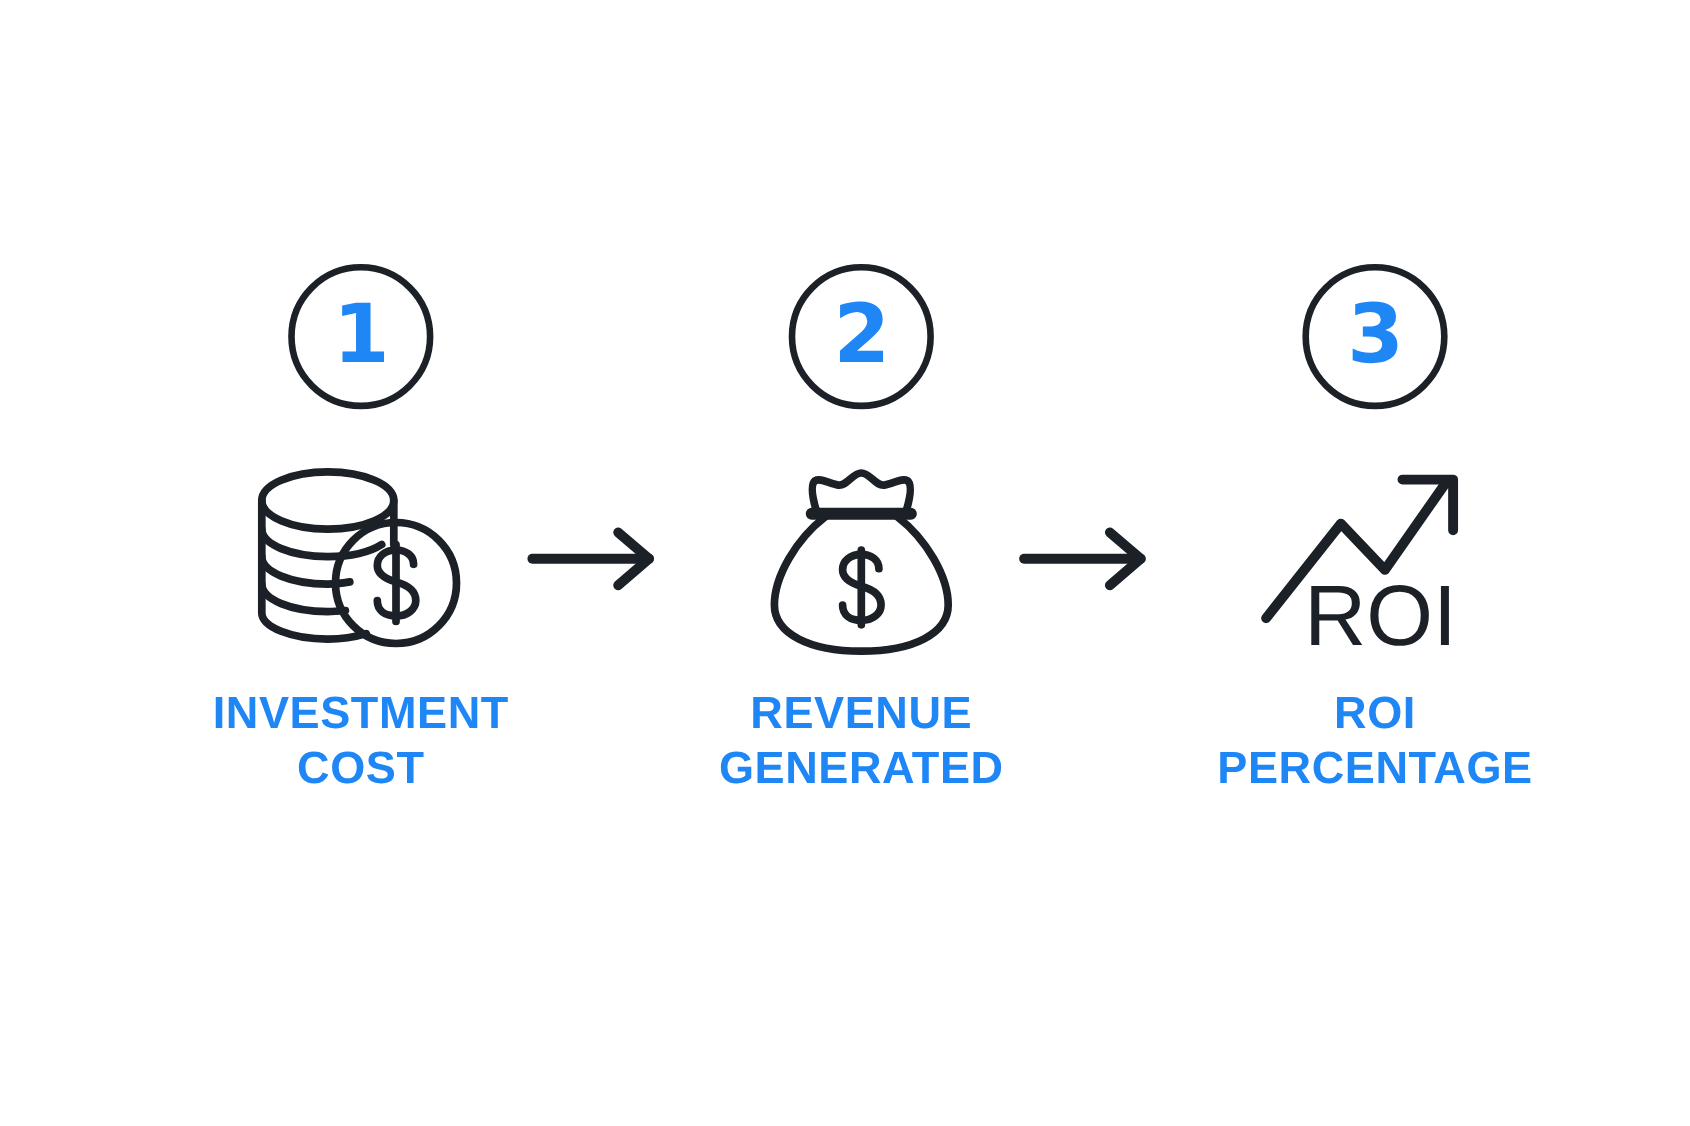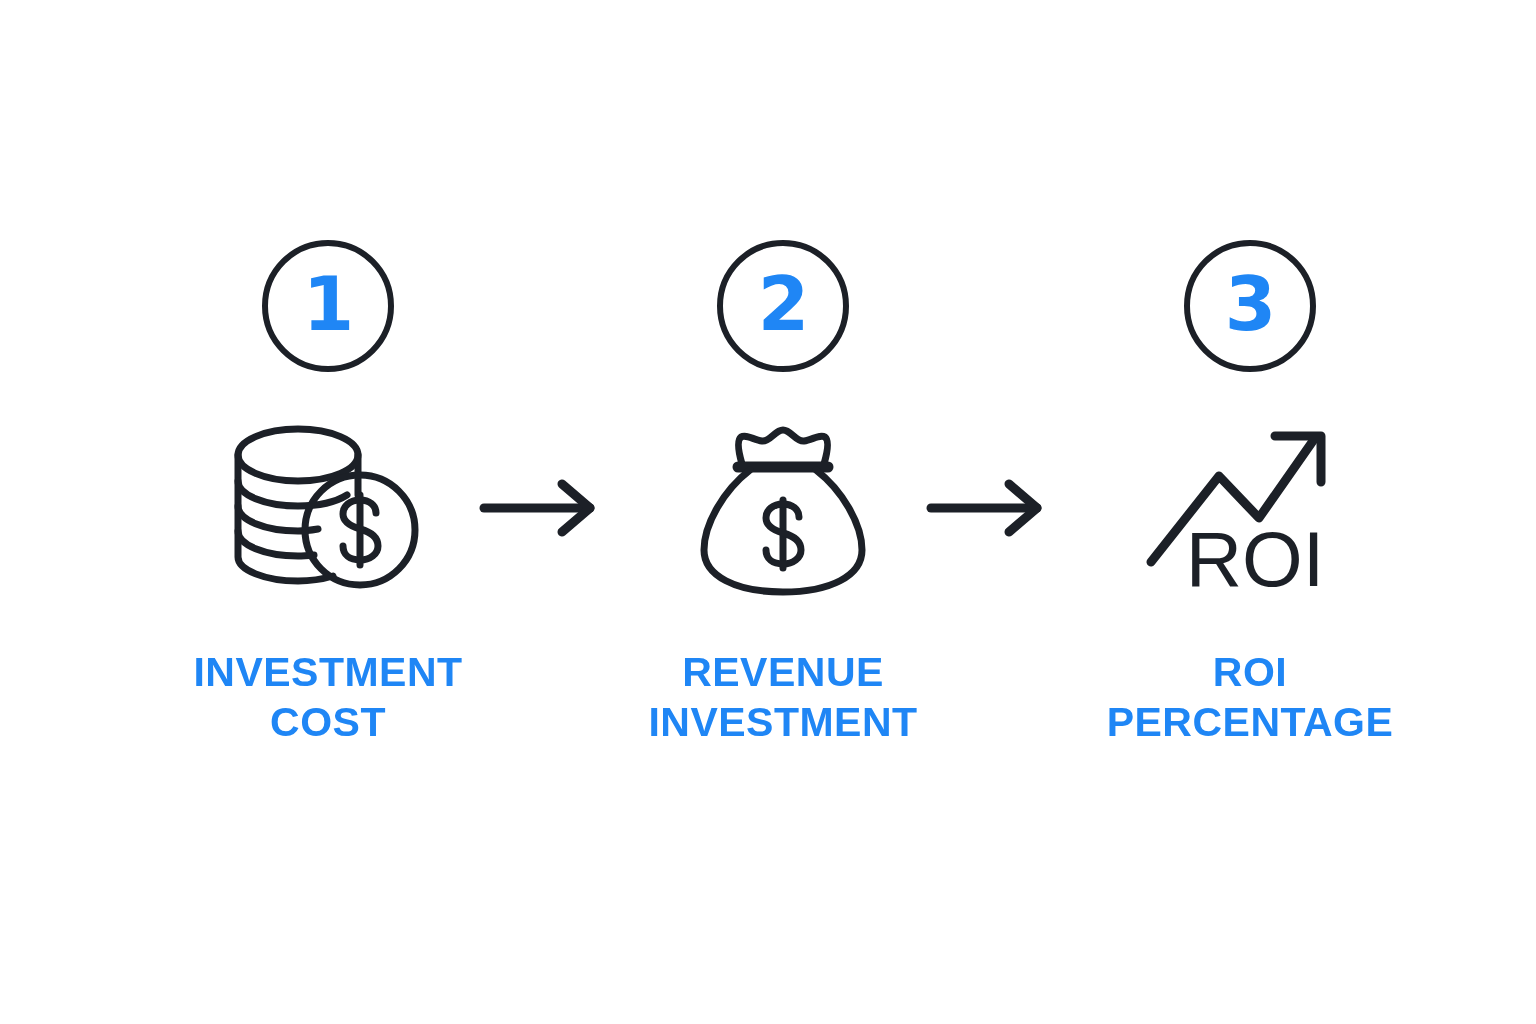--- a/index.html
+++ b/index.html
@@ -53,21 +53,21 @@
   .icon-wrap {
     margin-top: 42px;
     height: 185px;
     display: flex;
     align-items: center;
     justify-content: center;
     flex: none;
   }
 
   .caption {
-    margin-top: 48px;
+    margin-top: 24px;
     text-align: center;
     color: #1f86f5;
     font-family: "Liberation Sans", sans-serif;
     font-weight: 700;
     font-size: 41px;
     line-height: 1.22;
     letter-spacing: 0.5px;
     white-space: pre-line;
   }
 
@@ -135,21 +135,21 @@
         <path d="M44 55 L134 55" stroke-width="11"></path>
 
         <path d="M56 58 C30 78 10 112 10 138 C10 164 42 180 89 180 C136 180 168 164 168 138 C168 112 148 78 122 58"></path>
 
         <path d="M89 88 L89 156"></path>
         <path d="M105 105 C105 97 98 92 89 92 C79 92 72 98 72 106 C72 114 79 118 89 121 C100 124 107 129 107 138 C107 146 99 152 89 152 C79 152 72 147 72 138"></path>
       </svg>
     </div>
 
     <div class="caption">REVENUE
-INVESTMENT</div>
+GENERATED</div>
   </div>
 
   <div class="arrow" id="arrow-2">
     <svg width="130" height="60" viewBox="0 0 130 60" fill="none" stroke="#1c2027" stroke-width="9" stroke-linecap="round" stroke-linejoin="round">
       <path d="M6 30 L112 30"></path>
       <path d="M84 6 L112 30 L84 54"></path>
     </svg>
   </div>
 
   <div class="step" id="step-3">

